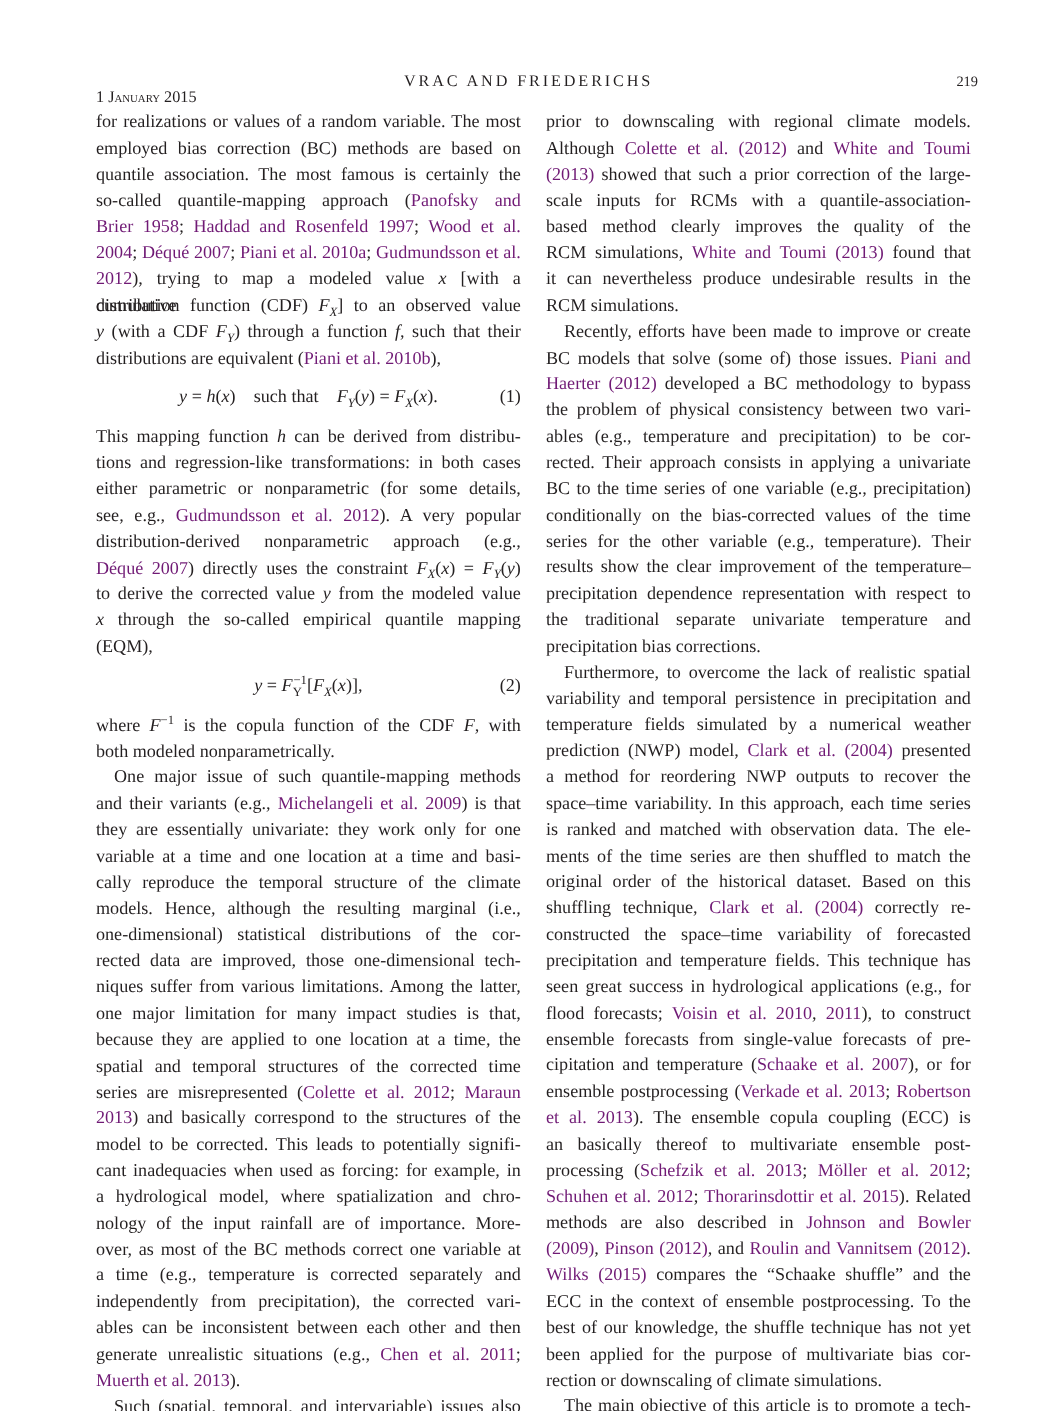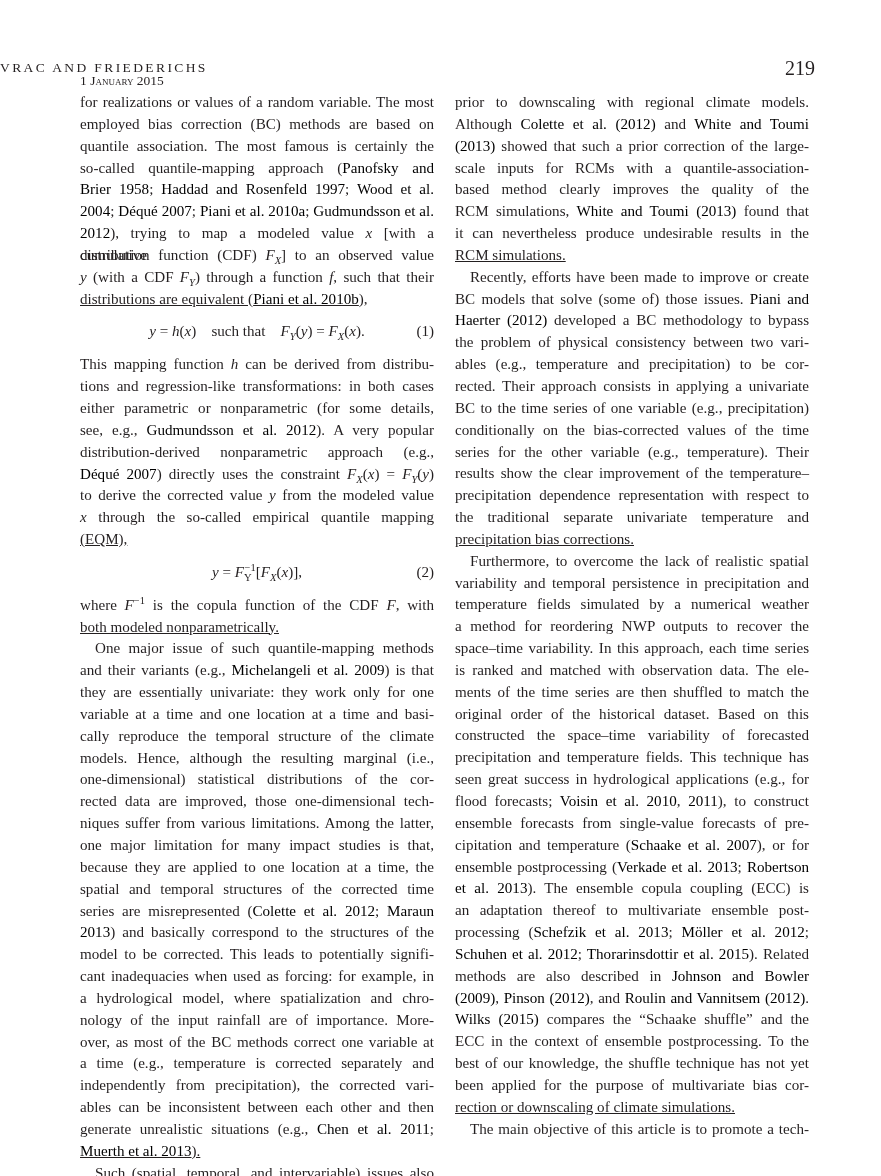--- a/index.html
+++ b/index.html
@@ -1,29 +1,29 @@
 <!DOCTYPE html>
 <html><head>
 <meta charset="utf-8">
 <style>
   html, body { margin: 0; padding: 0; background: #ffffff; }
   body { width: 881px; height: 1176px; position: relative; overflow: hidden;
          font-family: "Liberation Serif", "DejaVu Serif", serif; color: #231f20; }
   .hdr { position: absolute; top: 60px; font-size: 13.5px; line-height: 16px; }
   .hdr-left { left: 80px; font-variant: small-caps; margin-top: 13px; }
-  .hdr-center { left: 0; width: 881px; text-align: left; letter-spacing: 2.4px; font-size: 13.5px; }
-  .hdr-right { right: 66px; font-size: 20px; }
+  .hdr-center { left: 0; width: 881px; text-align: center; letter-spacing: 2.4px; font-size: 13.5px; }
+  .hdr-right { right: 66px; font-size: 12px; }
   .col { position: absolute; top: 92px; width: 354px; font-size: 15.1px; line-height: 21.85px; }
   .col-left { left: 80px; }
   .col-right { left: 455px; }
   .ln { display: block; text-align: justify; text-align-last: justify; white-space: nowrap; height: 21.85px; }
-  .ln.last { text-align-last: left; text-decoration: underline; }
+  .ln.last { text-align-last: left; }
   .ln.ind { text-indent: 15px; }
   .ln > span { white-space: normal; }
-  a.cite { color: #000000; text-decoration: none; }
+  a.cite { color: #701a75; text-decoration: none; }
   i { font-style: italic; }
   .eq { display: block; height: 21.85px; position: relative; }
   .eq .body { position: absolute; left: 0; width: 354px; text-align: center; white-space: nowrap; }
   .eq .num { position: absolute; right: 0; }
   .gap { display: block; height: 11px; }
   sub, sup { font-size: 70%; line-height: 0; }
 </style>
 </head>
 <body>
 
@@ -109,34 +109,36 @@
     <div class="ln"><span>BC to the time series of one variable (e.g., precipitation)</span></div>
     <div class="ln"><span>conditionally on the bias-corrected values of the time</span></div>
     <div class="ln"><span>series for the other variable (e.g., temperature). Their</span></div>
     <div class="ln"><span>results show the clear improvement of the temperature–</span></div>
     <div class="ln"><span>precipitation dependence representation with respect to</span></div>
     <div class="ln"><span>the traditional separate univariate temperature and</span></div>
     <div class="ln last"><span>precipitation bias corrections.</span></div>
     <div class="ln ind"><span>Furthermore, to overcome the lack of realistic spatial</span></div>
     <div class="ln"><span>variability and temporal persistence in precipitation and</span></div>
     <div class="ln"><span>temperature fields simulated by a numerical weather</span></div>
+    <div class="ln"><span>prediction (NWP) model, </span><a class="cite">Clark et al. (2004)</a><span> presented</span></div>
     <div class="ln"><span>a method for reordering NWP outputs to recover the</span></div>
     <div class="ln"><span>space–time variability. In this approach, each time series</span></div>
     <div class="ln"><span>is ranked and matched with observation data. The ele-</span></div>
     <div class="ln"><span>ments of the time series are then shuffled to match the</span></div>
     <div class="ln"><span>original order of the historical dataset. Based on this</span></div>
+    <div class="ln"><span>shuffling technique, </span><a class="cite">Clark et al. (2004)</a><span> correctly re-</span></div>
     <div class="ln"><span>constructed the space–time variability of forecasted</span></div>
     <div class="ln"><span>precipitation and temperature fields. This technique has</span></div>
     <div class="ln"><span>seen great success in hydrological applications (e.g., for</span></div>
     <div class="ln"><span>flood forecasts; </span><a class="cite">Voisin et al. 2010</a><span>, </span><a class="cite">2011</a><span>), to construct</span></div>
     <div class="ln"><span>ensemble forecasts from single-value forecasts of pre-</span></div>
     <div class="ln"><span>cipitation and temperature (</span><a class="cite">Schaake et al. 2007</a><span>), or for</span></div>
     <div class="ln"><span>ensemble postprocessing (</span><a class="cite">Verkade et al. 2013</a><span>; </span><a class="cite">Robertson</a></div>
     <div class="ln"><a class="cite">et al. 2013</a><span>). The ensemble copula coupling (ECC) is</span></div>
-    <div class="ln"><span>an adaptation thereof to multivariate ensemble post-</span></div>
+    <div class="ln"><span>an basically thereof to multivariate ensemble post-</span></div>
     <div class="ln"><span>processing (</span><a class="cite">Schefzik et al. 2013</a><span>; </span><a class="cite">Möller et al. 2012</a><span>;</span></div>
     <div class="ln"><a class="cite">Schuhen et al. 2012</a><span>; </span><a class="cite">Thorarinsdottir et al. 2015</a><span>). Related</span></div>
     <div class="ln"><span>methods are also described in </span><a class="cite">Johnson and Bowler</a></div>
     <div class="ln"><a class="cite">(2009)</a><span>, </span><a class="cite">Pinson (2012)</a><span>, and </span><a class="cite">Roulin and Vannitsem (2012)</a><span>.</span></div>
     <div class="ln"><a class="cite">Wilks (2015)</a><span> compares the “Schaake shuffle” and the</span></div>
     <div class="ln"><span>ECC in the context of ensemble postprocessing. To the</span></div>
     <div class="ln"><span>best of our knowledge, the shuffle technique has not yet</span></div>
     <div class="ln"><span>been applied for the purpose of multivariate bias cor-</span></div>
     <div class="ln last"><span>rection or downscaling of climate simulations.</span></div>
     <div class="ln ind"><span>The main objective of this article is to promote a tech-</span></div>

